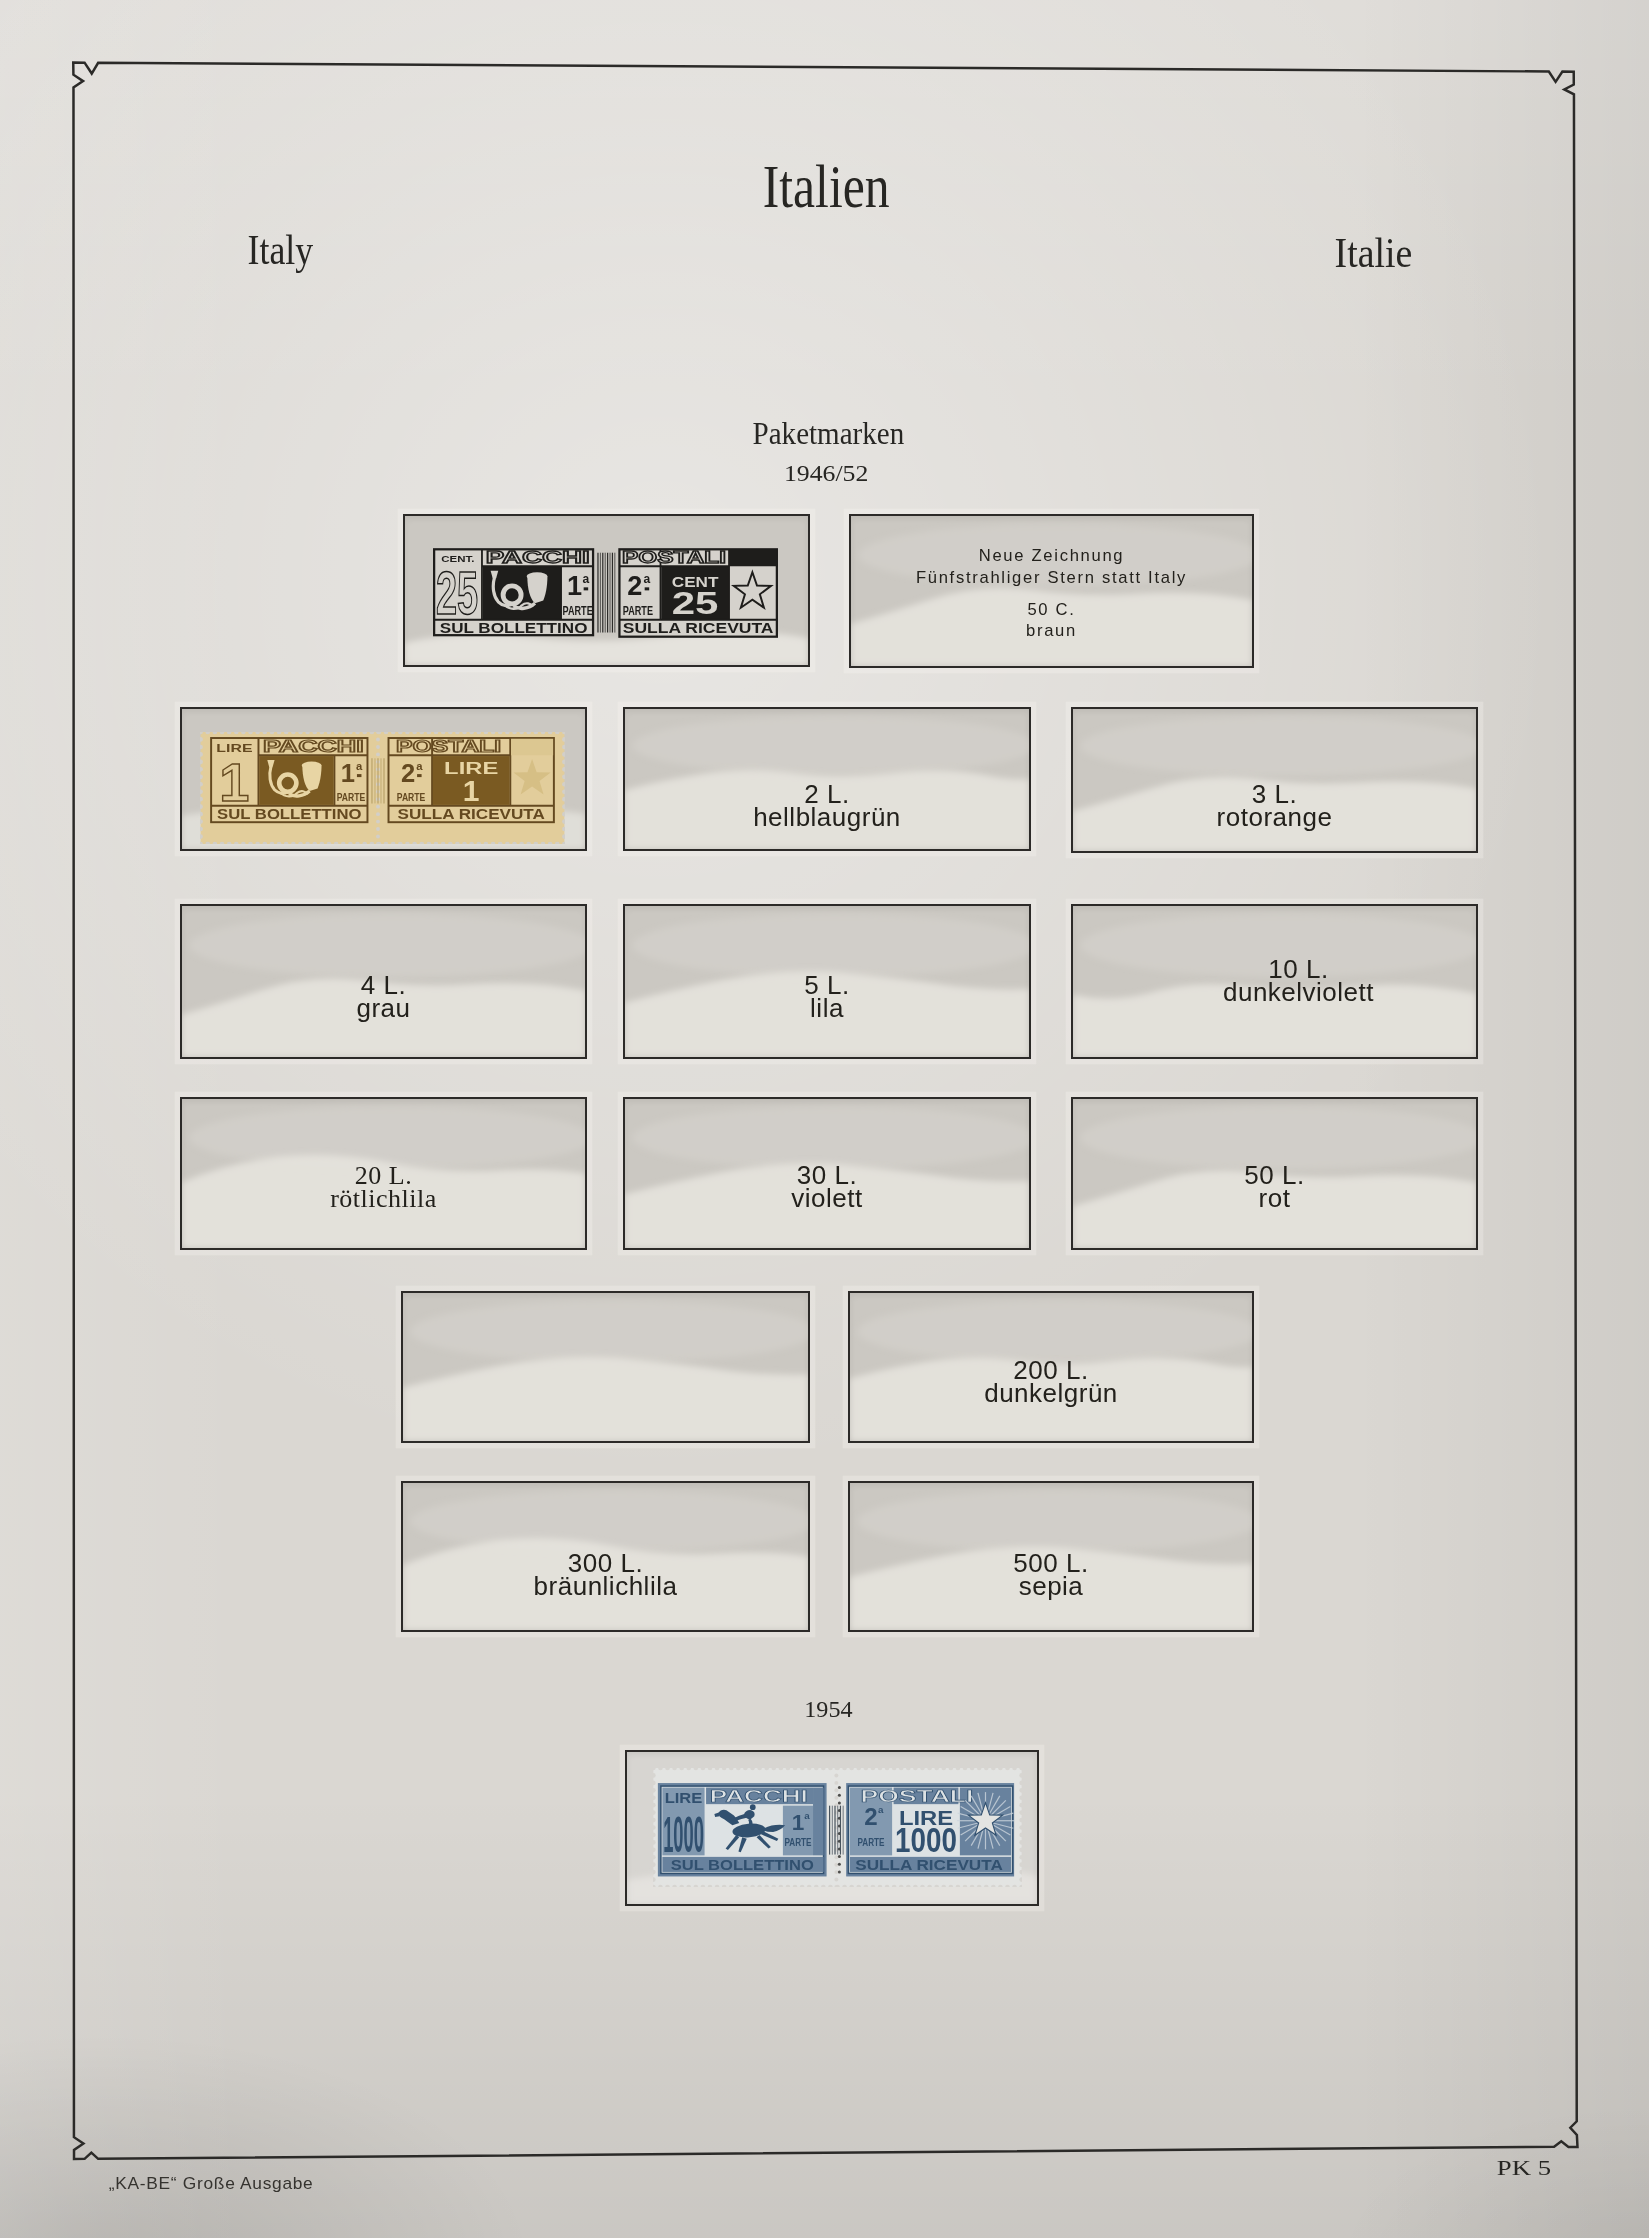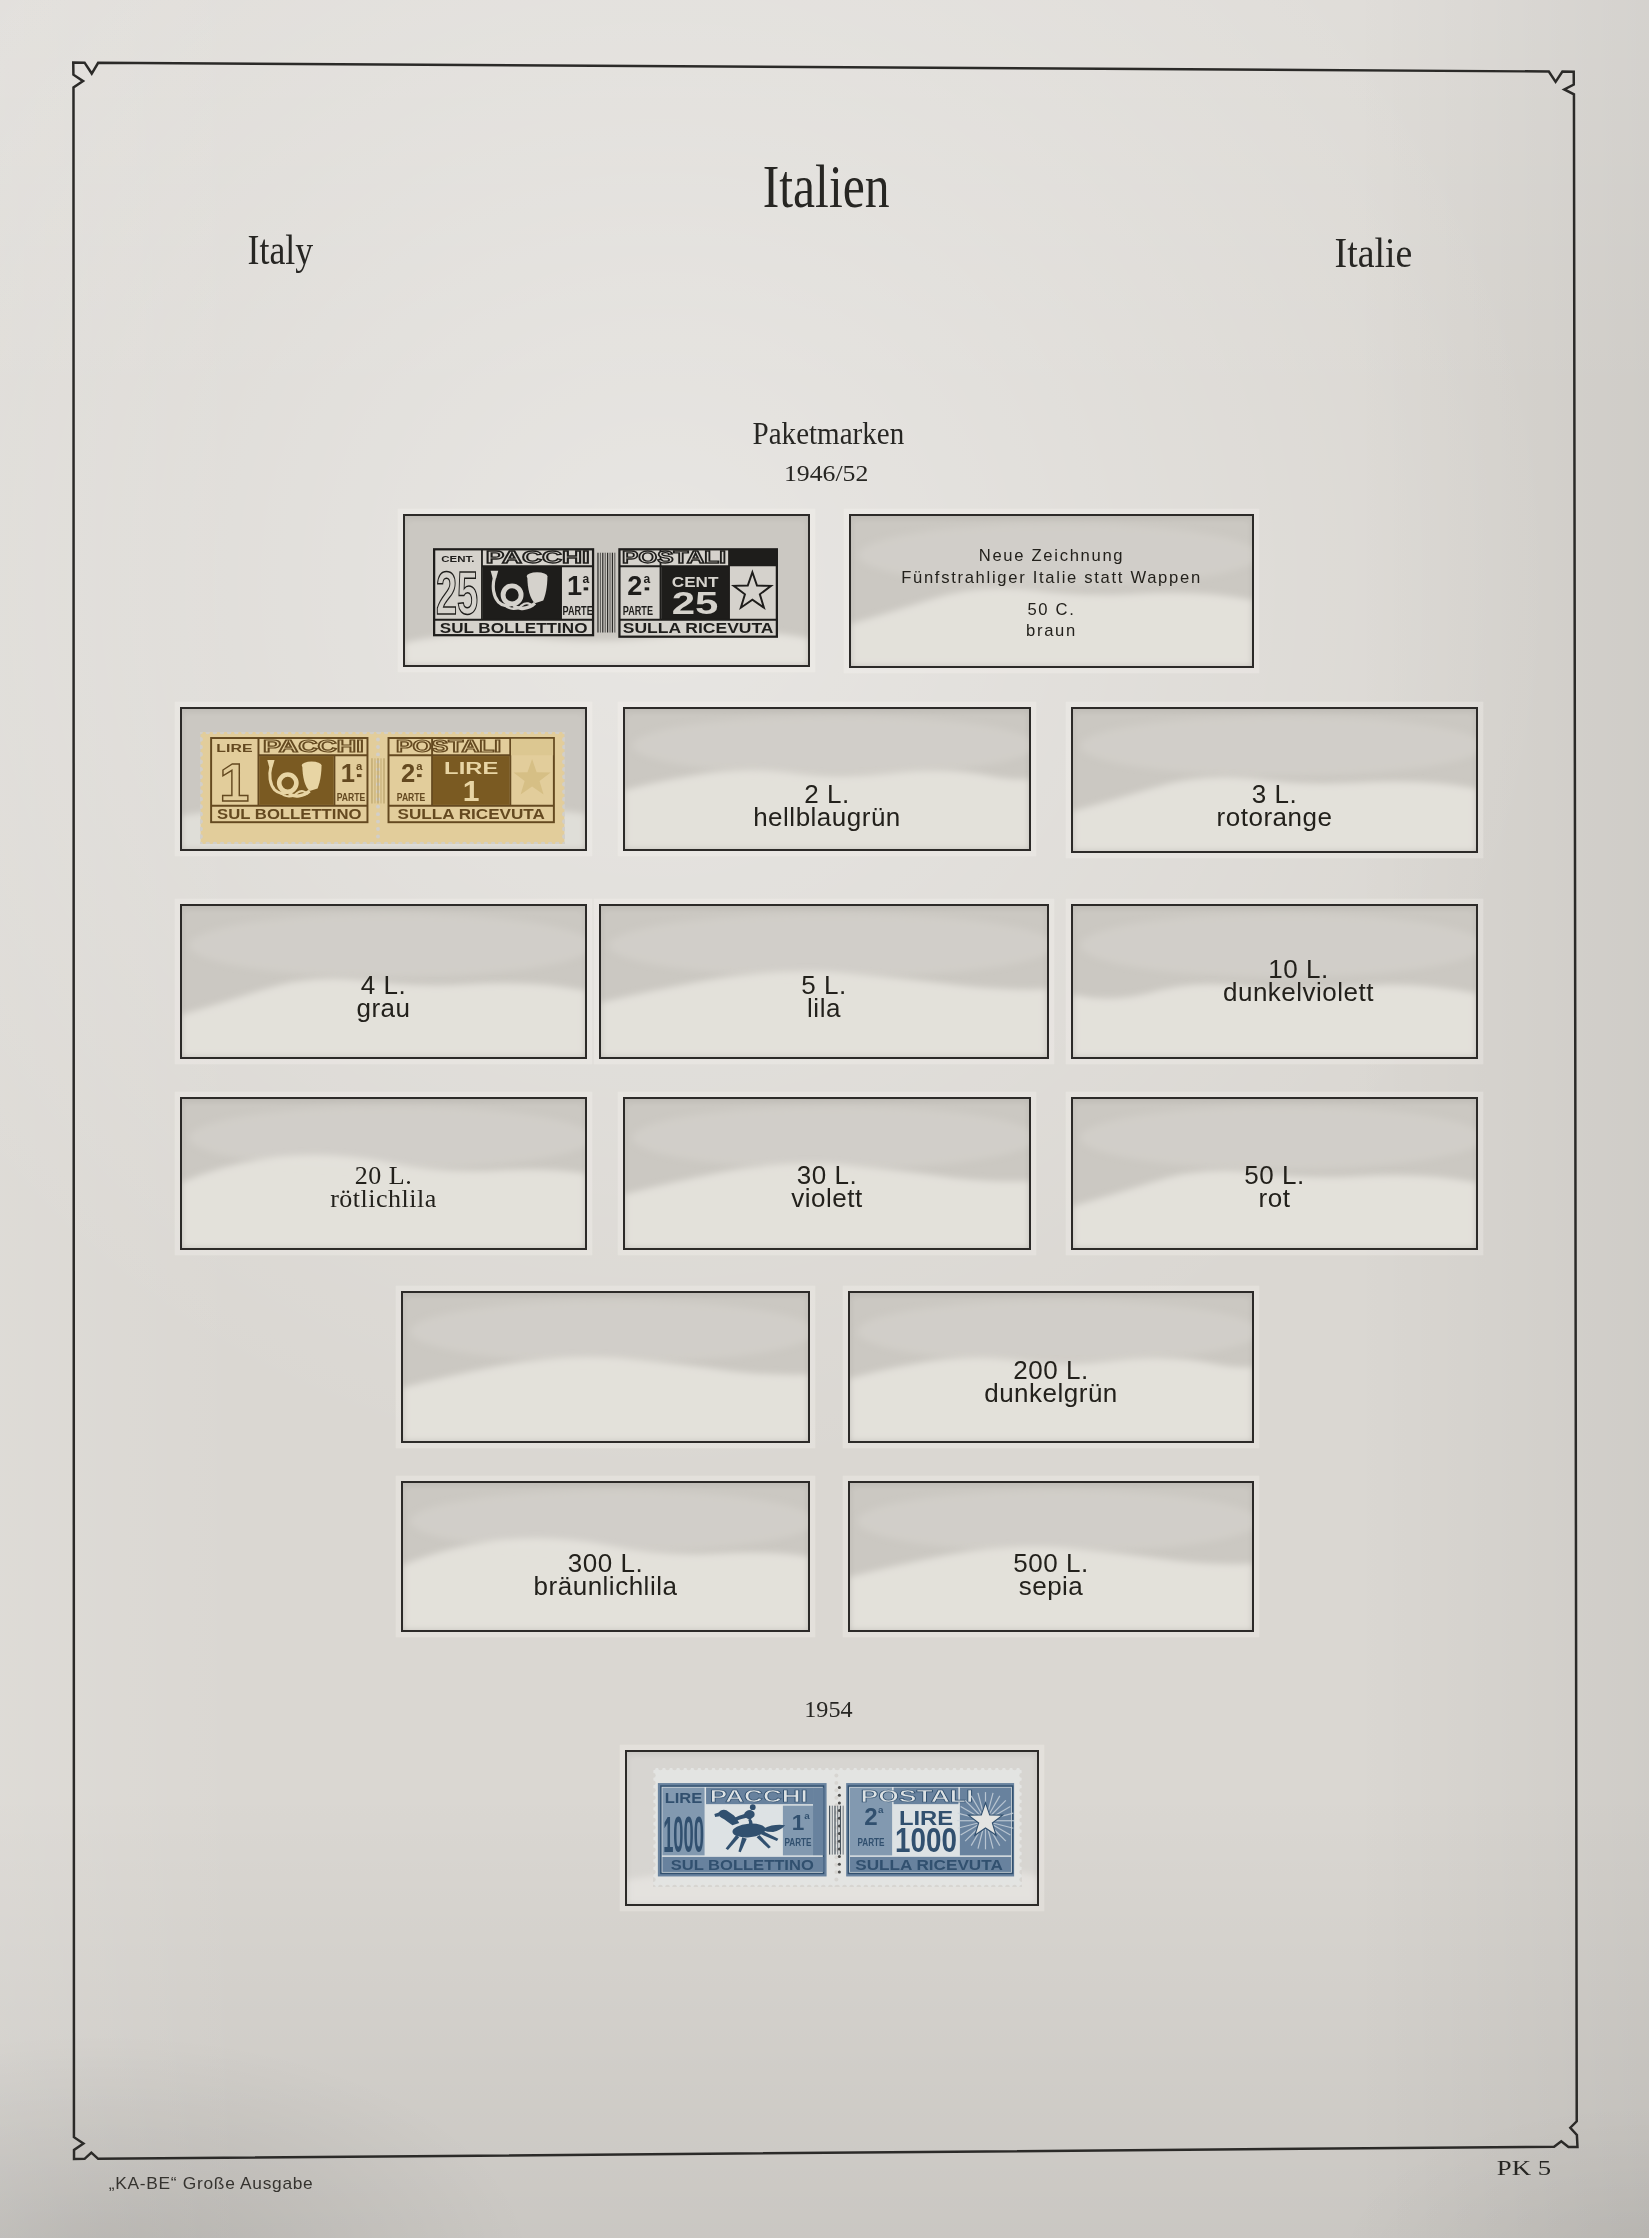--- a/index.html
+++ b/index.html
@@ -42,21 +42,21 @@
       <path d="M0,170 Q80,152 160,162 Q260,174 360,160 Q460,148 540,164 L540,200 L0,200 Z" fill="#e8e6e0" fill-opacity="0.9" filter="url(#blur6)"></path>
     </svg>
   </div>
 
 <div class="slot" style="left:849px;top:514px;width:401px;height:150px;">
     <svg class="cloud" viewBox="0 0 540 200" preserveAspectRatio="none">
       <ellipse cx="280" cy="52" rx="270" ry="42" fill="#ddd9d3" fill-opacity="0.35" filter="url(#blur6)"></ellipse>
       <path d="M0,144 Q55,128 105,112 Q170,90 240,98 Q310,108 380,104 Q470,98 540,112 L540,200 L0,200 Z" fill="#e5e3dd" fill-opacity="0.9" filter="url(#blur6)"></path>
     </svg>
     <div class="stxt" style="top:29px;font-size:16.6px;letter-spacing:1.7px;line-height:22px;">Neue Zeichnung
-Fünfstrahliger Italie statt Wappen</div>
+Fünfstrahliger Stern statt Italy</div>
     <div class="stxt" style="top:83px;font-size:16.6px;letter-spacing:1.7px;line-height:21px;">50 C.
 braun</div>
   </div>
 
 <div class="slot" style="left:180px;top:707px;width:403px;height:140px;">
     <svg class="cloud" viewBox="0 0 540 200" preserveAspectRatio="none">
       <path d="M0,152 Q90,137 180,148 Q300,160 420,148 Q500,142 540,150 L540,200 L0,200 Z" fill="#e5e3dd" fill-opacity="0.8" filter="url(#blur6)"></path>
     </svg>
   </div>
 
@@ -80,21 +80,21 @@
 
 <div class="slot" style="left:180px;top:904px;width:403px;height:151px;">
     <svg class="cloud" viewBox="0 0 540 200" preserveAspectRatio="none">
       <ellipse cx="280" cy="52" rx="270" ry="42" fill="#ddd9d3" fill-opacity="0.35" filter="url(#blur6)"></ellipse>
       <path d="M0,144 Q55,128 105,112 Q170,90 240,98 Q310,108 380,104 Q470,98 540,112 L540,200 L0,200 Z" fill="#e5e3dd" fill-opacity="0.9" filter="url(#blur6)"></path>
     </svg>
     <div class="stxt" style="top:68px;">4 L.
 grau</div>
   </div>
 
-<div class="slot" style="left:599px;top:904px;width:404px;height:151px;padding-left:42px;">
+<div class="slot" style="left:623px;top:904px;width:404px;height:151px;">
     <svg class="cloud" viewBox="0 0 540 200" preserveAspectRatio="none">
       <ellipse cx="280" cy="52" rx="270" ry="42" fill="#ddd9d3" fill-opacity="0.35" filter="url(#blur6)"></ellipse>
       <path d="M0,128 Q60,112 130,98 Q210,82 290,88 Q370,96 440,106 Q495,112 540,110 L540,200 L0,200 Z" fill="#e5e3dd" fill-opacity="0.9" filter="url(#blur6)"></path>
     </svg>
     <div class="stxt" style="top:68px;">5 L.
 lila</div>
   </div>
 
 <div class="slot" style="left:1071px;top:904px;width:403px;height:151px;">
     <svg class="cloud" viewBox="0 0 540 200" preserveAspectRatio="none">

